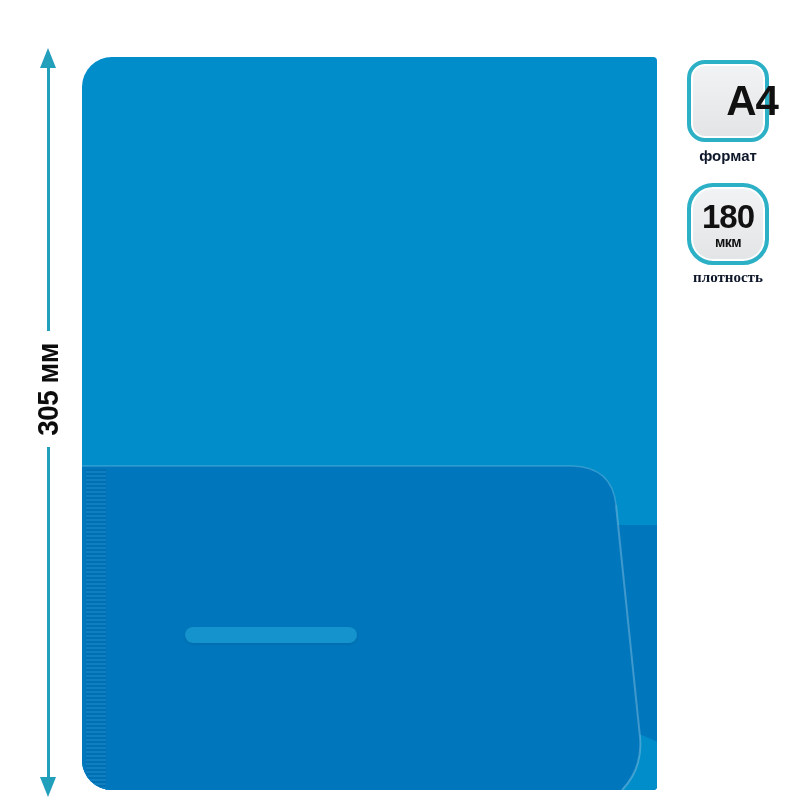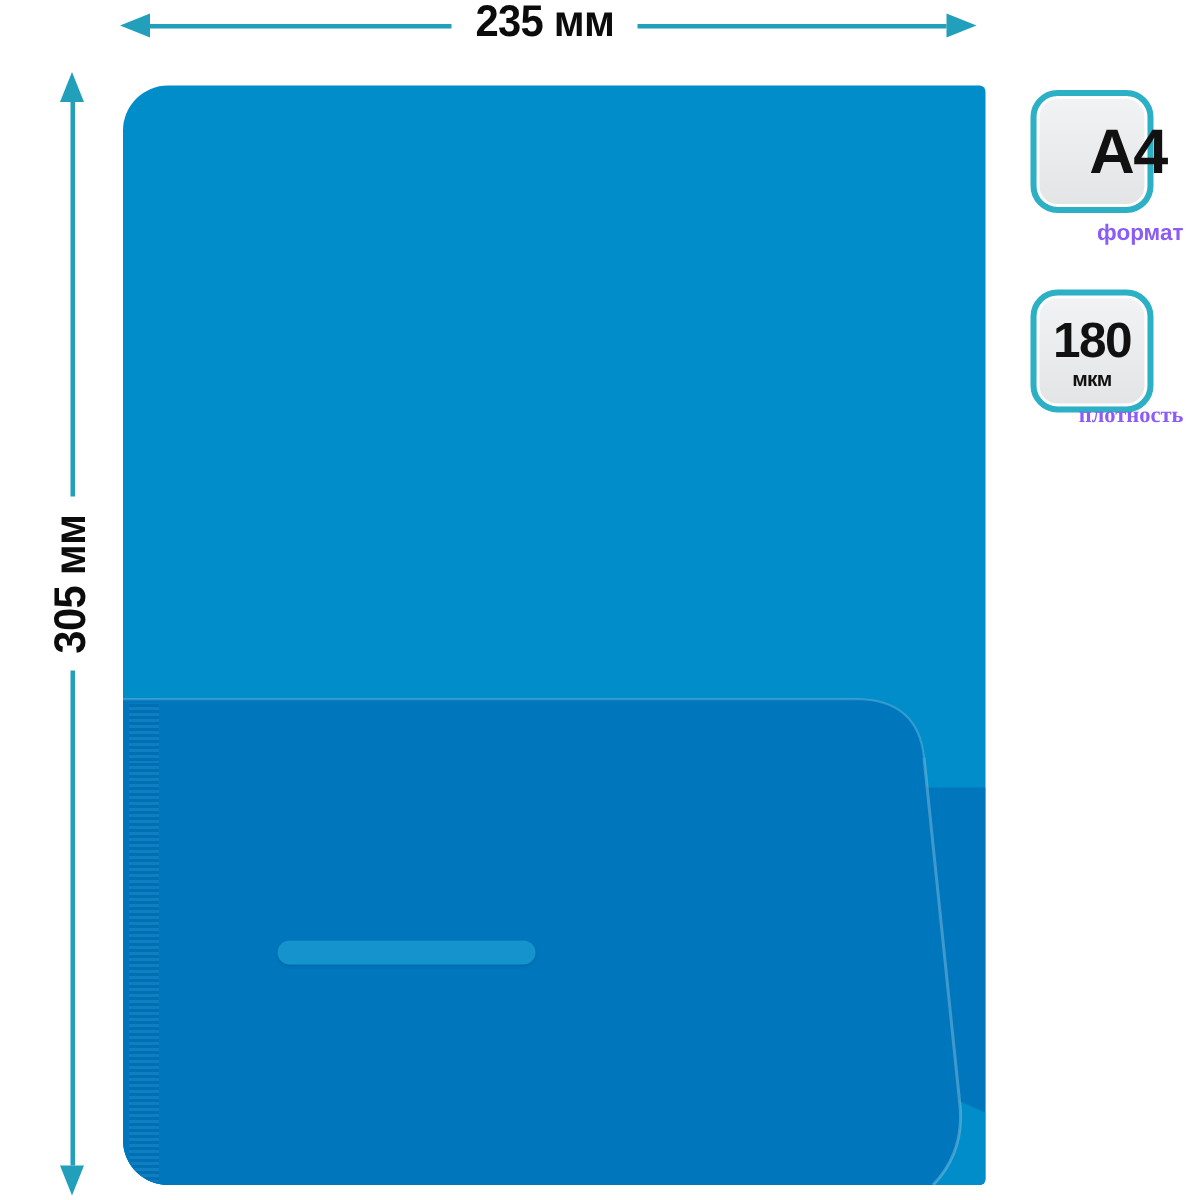--- a/index.html
+++ b/index.html
@@ -47,41 +47,34 @@
            border-radius: 0 0 0 26px; }
   .slot { position: absolute; left: 103px; top: 570px; width: 172px; height: 16px;
           border-radius: 8px; background: #1493cc; box-shadow: 0 1px 3px rgba(0,40,80,0.18); }
 
   
   .badge { position: absolute; left: 687px; width: 82px; height: 82px; border-radius: 18px;
            border: 4px solid #2cb0c6; background: linear-gradient(180deg, #f2f3f4 0%, #e2e4e6 100%);
            box-shadow: inset 0 0 0 2px #ffffff;
            display: flex; flex-direction: column; align-items: center; justify-content: center; }
   .badge.format { top: 60px; padding-left: 48px; }
-  .badge.density { top: 193px; }
+  .badge.density { top: 183px; border-radius: 26px; }
   .badge-value-lg { font-size: 42px; font-weight: 700; color: #111; letter-spacing: -1px; line-height: 1; }
   .badge-value-md { font-size: 33px; font-weight: 700; color: #111; letter-spacing: -1px; line-height: 1; }
   .badge-unit { font-size: 14px; font-weight: 700; color: #111; line-height: 1; margin-top: 2px; letter-spacing: -0.5px; }
-  .badge-caption { position: absolute; left: 667px; width: 122px; text-align: right;
-                   font-size: 15px; font-weight: 700; color: #8b5cf6; }
+  .badge-caption { position: absolute; left: 667px; width: 122px; text-align: center;
+                   font-size: 15px; font-weight: 700; color: #0f172a; }
   .badge-caption.format { top: 147px; }
   .badge-caption.density { top: 269px; font-family: Liberation Serif, serif; }
 </style>
 </head>
 <body>
 
 <div class="scene">
 
-  <div class="h-arrow">
-    <div class="ah-left"></div>
-    <div class="h-line left"></div>
-    <div class="dim-text h-label">235 мм</div>
-    <div class="h-line right"></div>
-    <div class="ah-right"></div>
-  </div>
 
   <div class="v-arrow">
     <div class="av-up"></div>
     <div class="v-line top"></div>
     <div class="v-label">
       <span class="dim-text">305 мм</span>
     </div>
     <div class="v-line bottom"></div>
     <div class="av-down"></div>
   </div>

